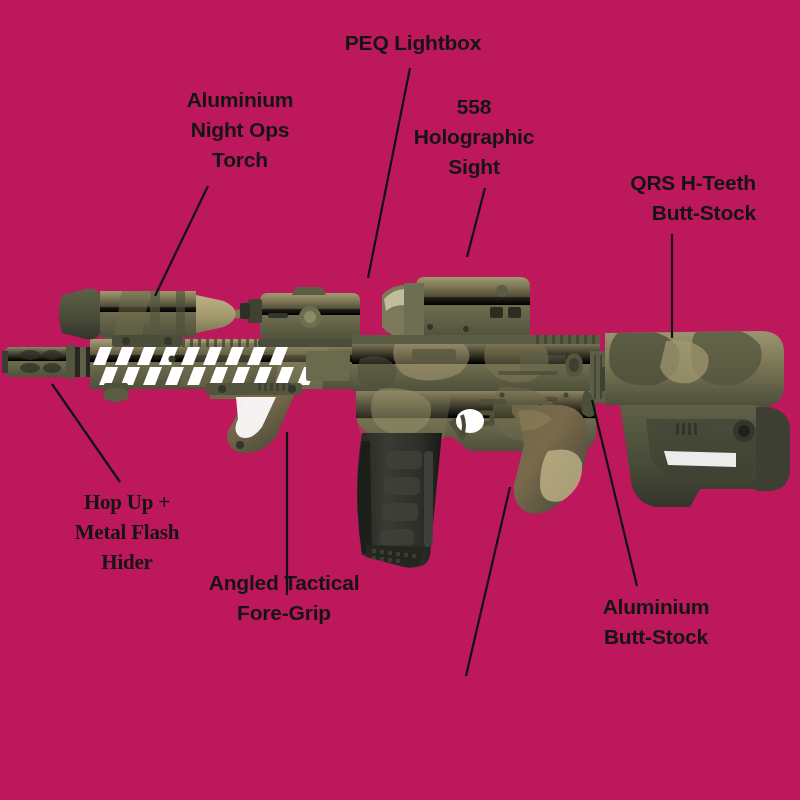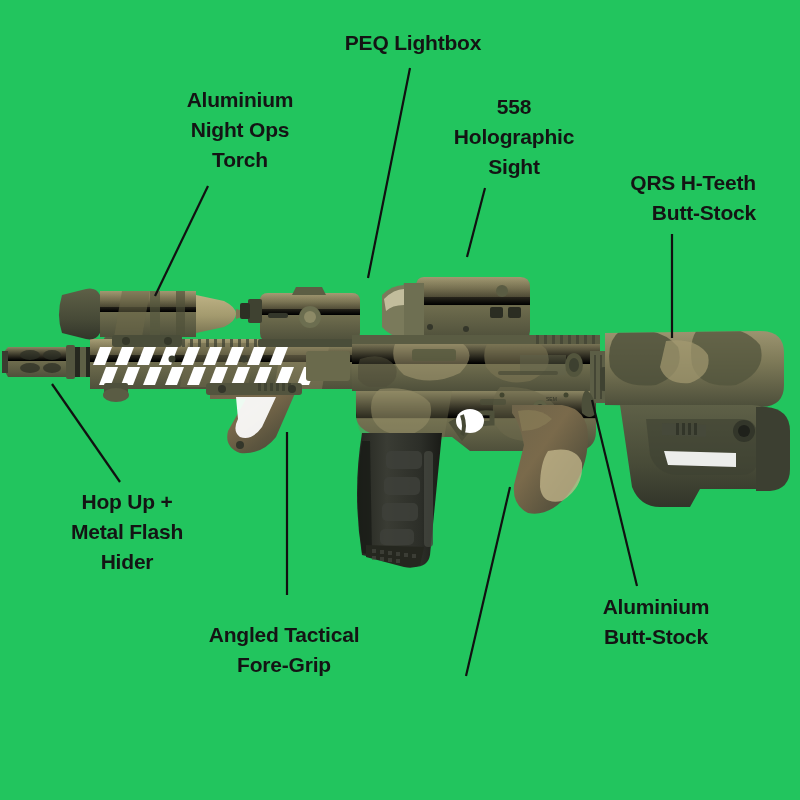--- a/index.html
+++ b/index.html
@@ -1,19 +1,19 @@
 <!DOCTYPE html>
 <html><head>
 <meta charset="utf-8">
 <title>Annotated Rifle Diagram</title>
 <style>
   html,body{margin:0;padding:0;background:#ffffff;}
   body{width:800px;height:800px;overflow:hidden;
        font-family:"Liberation Sans","DejaVu Sans",sans-serif;}
-  #stage{position:relative;width:800px;height:800px;background:#22c55e;}
+  #stage{position:relative;width:800px;height:800px;background:#be185d;}
 
   
   .label{position:absolute;color:#141414;font-weight:bold;
          font-size:21px;line-height:30px;letter-spacing:-0.2px;
          text-align:center;white-space:pre-line;}
 
   
   #leaders{position:absolute;left:0;top:0;width:800px;height:800px;}
 
   
@@ -346,31 +346,31 @@
     <line x1="510" y1="487" x2="466" y2="676" stroke="#111111" stroke-width="2.2"></line>
     <line x1="592" y1="400" x2="637" y2="586" stroke="#111111" stroke-width="2.2"></line>
   </svg>
 
   <div class="label" style="left:333px;top:28px;width:160px;">PEQ Lightbox</div>
 
   <div class="label" style="left:159px;top:85px;width:162px;">Aluminium
 Night Ops
 Torch</div>
 
-  <div class="label" style="left:438px;top:92px;width:152px;">558
+  <div class="label" style="left:398px;top:92px;width:152px;">558
 Holographic
 Sight</div>
 
   <div class="label" style="left:592px;top:168px;width:164px;text-align:right;">QRS H-Teeth
 Butt-Stock</div>
 
-  <div class="label" style="left:39px;top:487px;width:176px;">Hop Up +
+  <div class="label" style="left:39px;top:487px;width:176px;font-family:Liberation Serif, serif;">Hop Up +
 Metal Flash
 Hider</div>
 
-  <div class="label" style="left:180px;top:620px;width:208px;">Angled Tactical
+  <div class="label" style="left:180px;top:568px;width:208px;">Angled Tactical
 Fore-Grip</div>
 
 
   <div class="label" style="left:578px;top:592px;width:156px;">Aluminium
 Butt-Stock</div>
 
 </div>
 
 </body></html>

